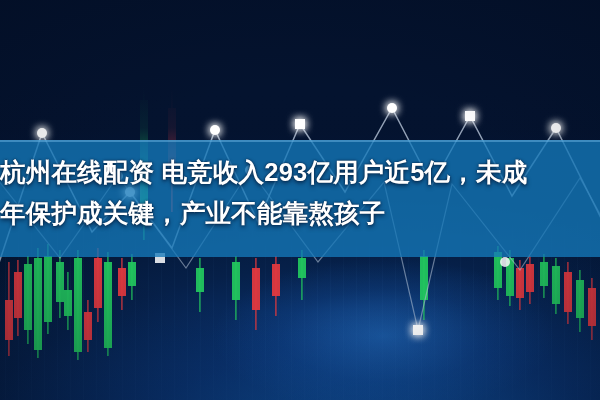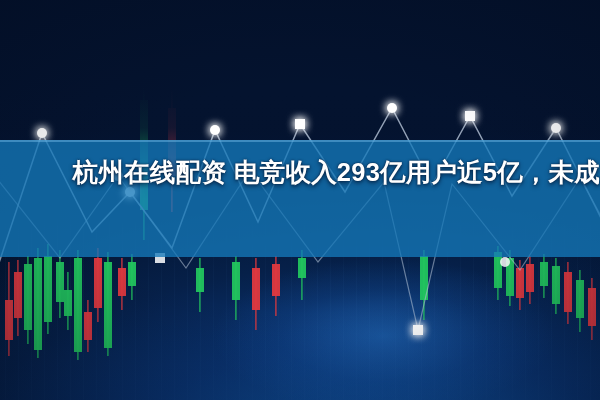--- a/index.html
+++ b/index.html
@@ -59,21 +59,21 @@
     mix-blend-mode:normal;
   }
   #band-edge-top{
     position:absolute;left:0;width:600px;top:140px;height:2px;
     background:rgba(120,190,235,0.45);
   }
 
   
   #headline{
     position:absolute;left:0;top:152px;width:600px;
-    text-align:right;
+    text-align:left;
     color:#ffffff;
     font-weight:bold;
     font-size:25.5px;
     line-height:41px;
     letter-spacing:0.2px;
     text-shadow:0 2px 4px rgba(3,20,48,.75), 0 0 2px rgba(3,20,48,.9);
     white-space:nowrap;
   }
   #headline .ln{display:block;}
 </style>
@@ -242,15 +242,16 @@
       </g>
   </svg>
 
   <div class="layer" id="bg-vignette"></div>
 
   <div id="band"></div>
   <div id="band-edge-top"></div>
 
   <div id="headline">
     <span class="ln">杭州在线配资 电竞收入293亿用户近5亿，未成</span>
+    <span class="ln">年保护成关键，产业不能靠熬孩子</span>
   </div>
 
 </div>
 
 </body></html>

